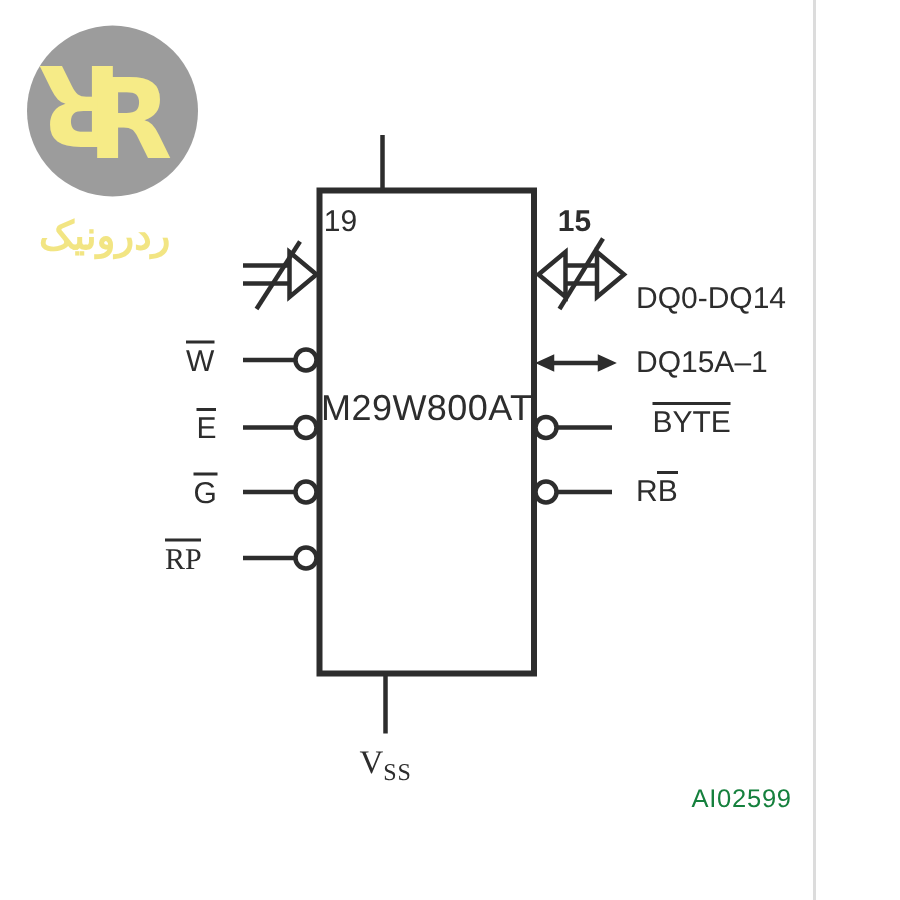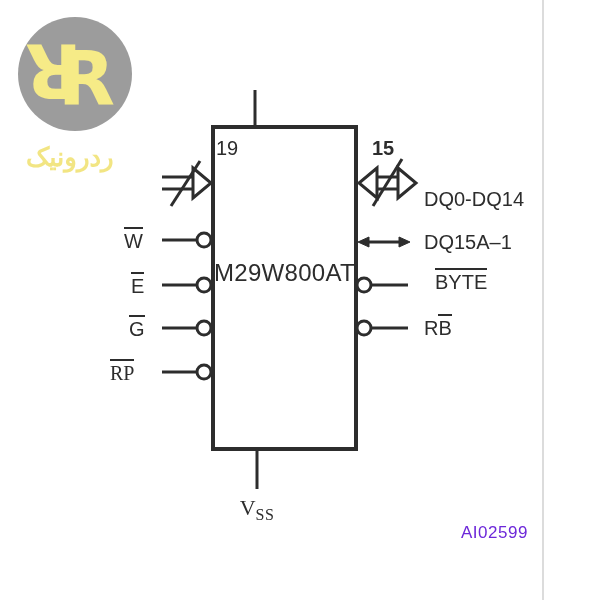--- a/index.html
+++ b/index.html
@@ -8,21 +8,21 @@
     font-family:"Liberation Sans", sans-serif;color:#2d2d2d;
   }
   #diagram-svg{position:absolute;left:0;top:0;width:600px;height:600px;}
   .lbl{position:absolute;font-size:20px;line-height:1.1;color:#2d2d2d;white-space:nowrap;}
   .ctr{text-align:center;}
   .rgt{text-align:right;}
   .ovl{display:inline-block;border-top:2px solid #2d2d2d;padding-top:2px;line-height:1;}
   .sub{font-size:16px;vertical-align:-5px;letter-spacing:0.5px;}
   .vmain{font-size:22px;}
   .chiptitle{position:absolute;left:213px;width:143px;text-align:center;font-size:24px;color:#2d2d2d;letter-spacing:0.3px;}
-  .figref{position:absolute;font-size:17px;color:#6d28d9;letter-spacing:0.5px;}
+  .figref{position:absolute;font-size:17px;color:#15803d;letter-spacing:0.5px;}
   .brand{
     position:absolute;left:26px;top:142px;width:120px;text-align:left;
     font-size:26px;font-weight:bold;color:#f2e583;direction:rtl;
   }
 </style>
 </head>
 <body>
 
 <div id="stage">
 

